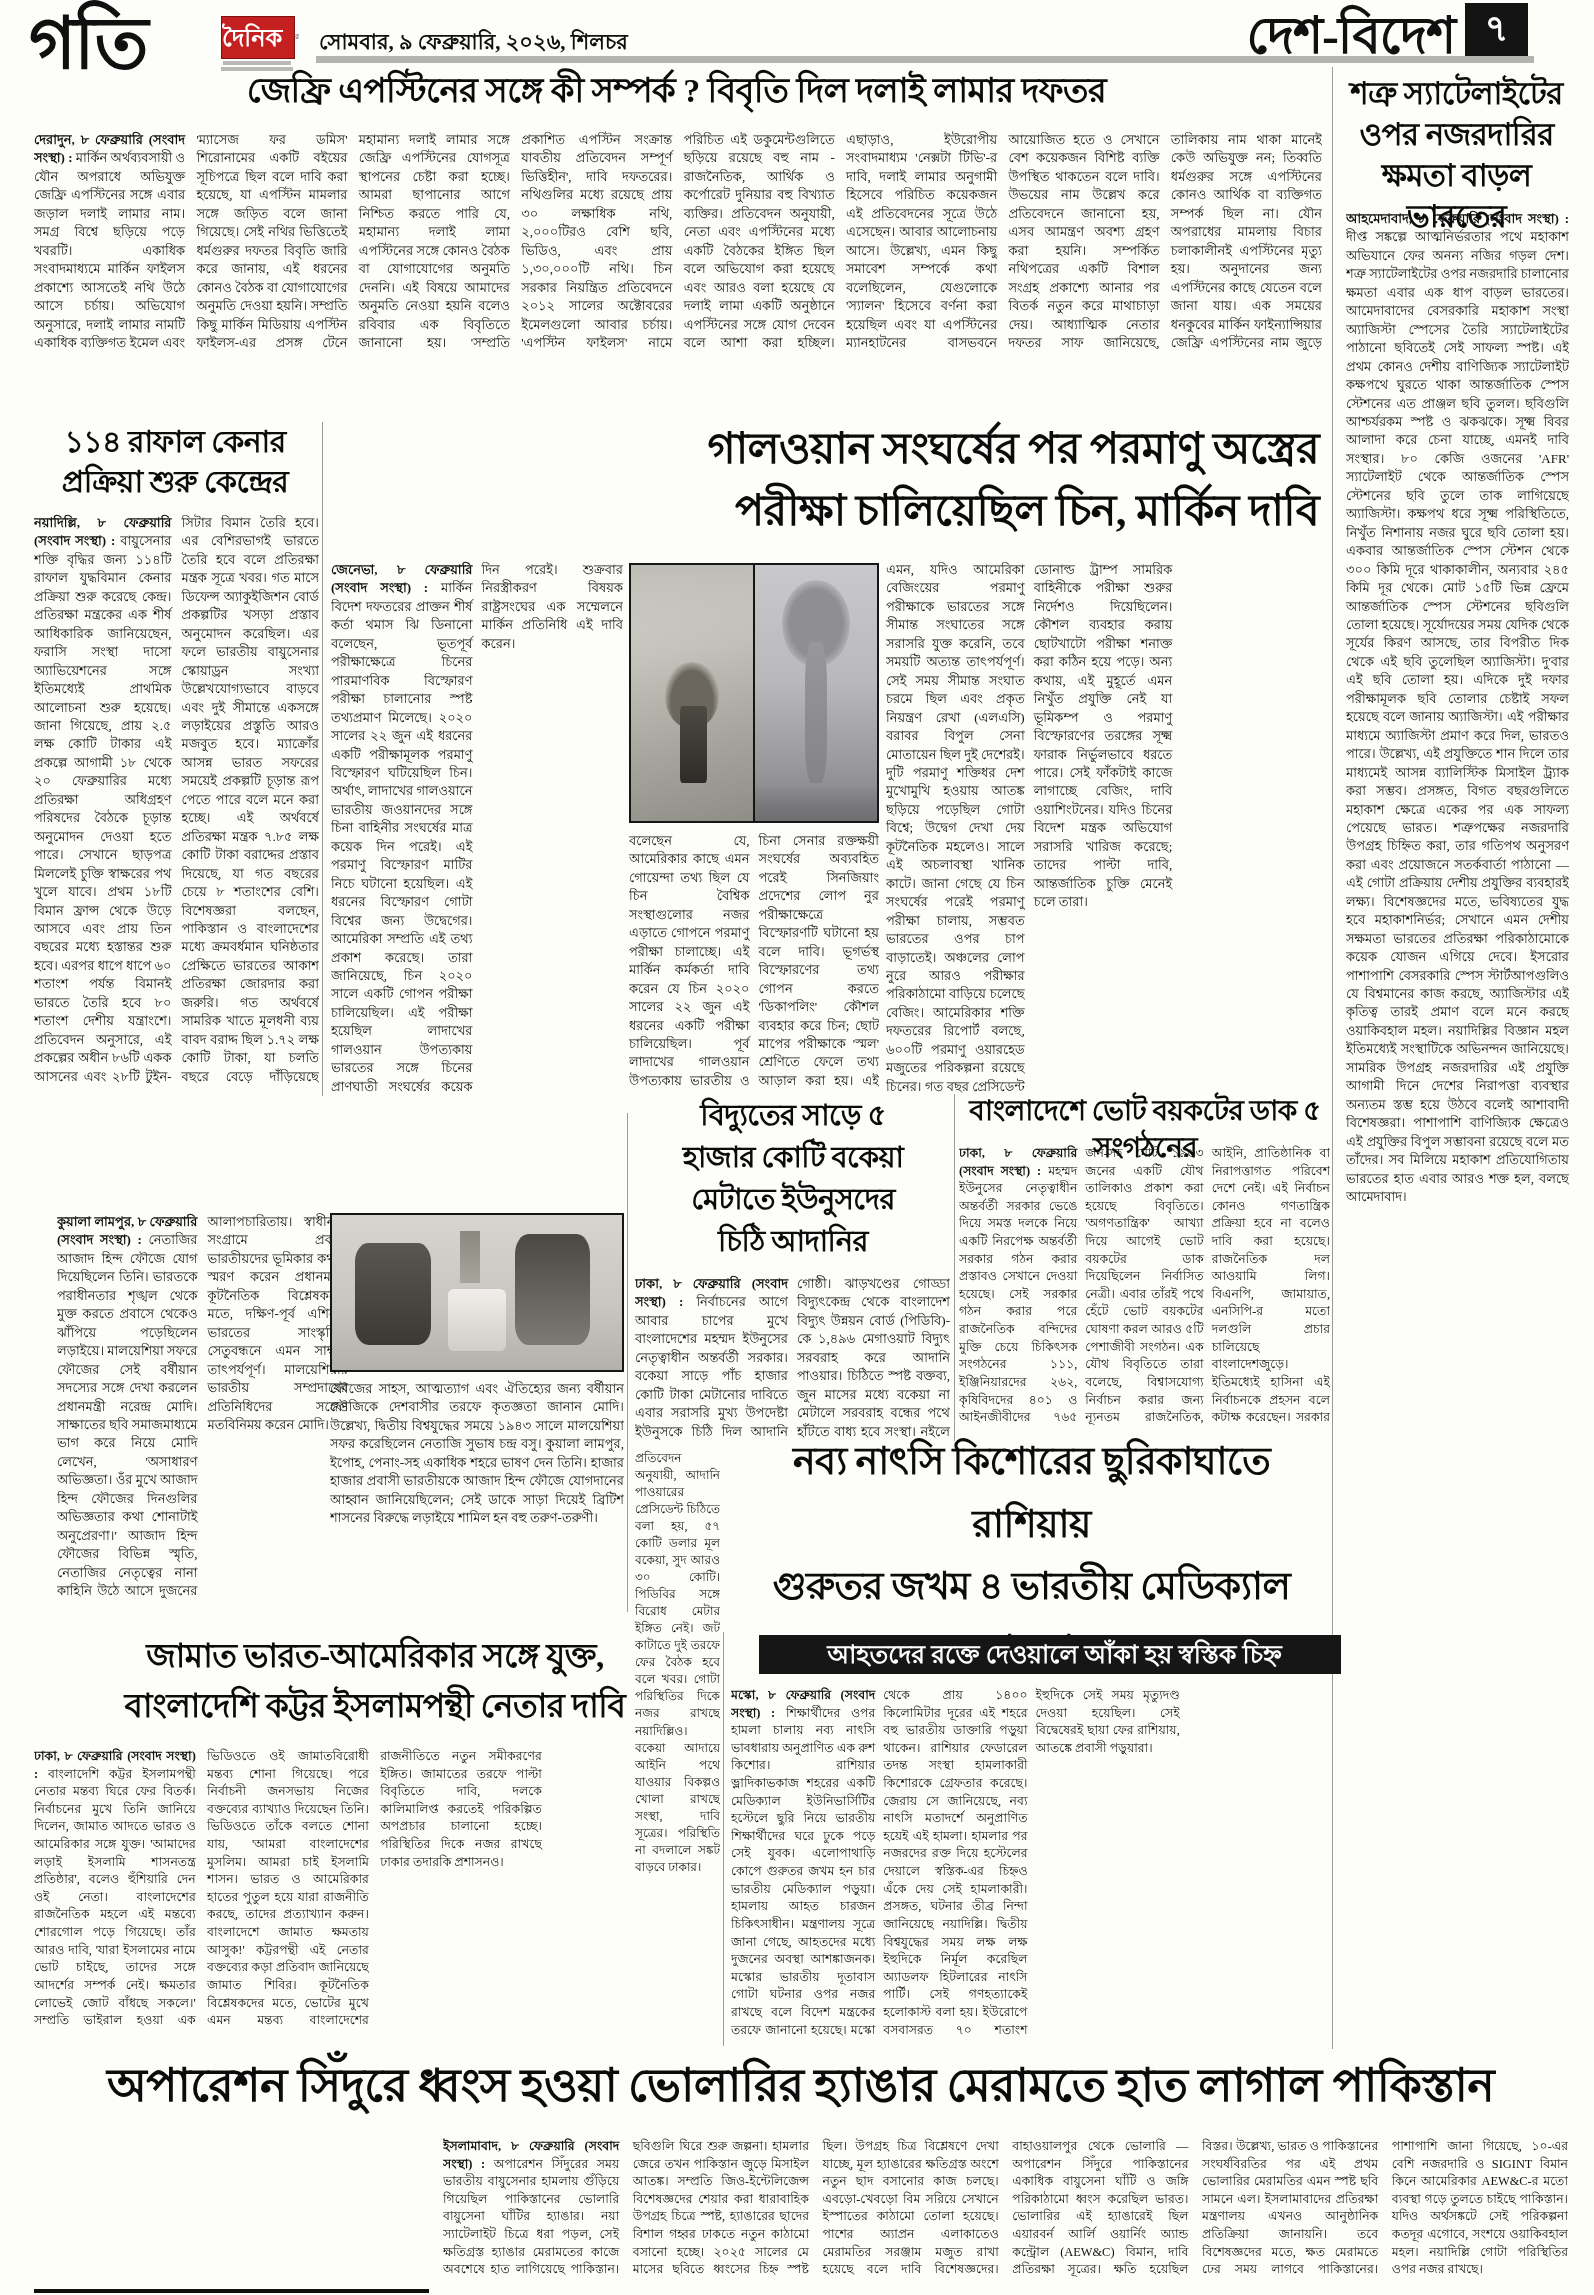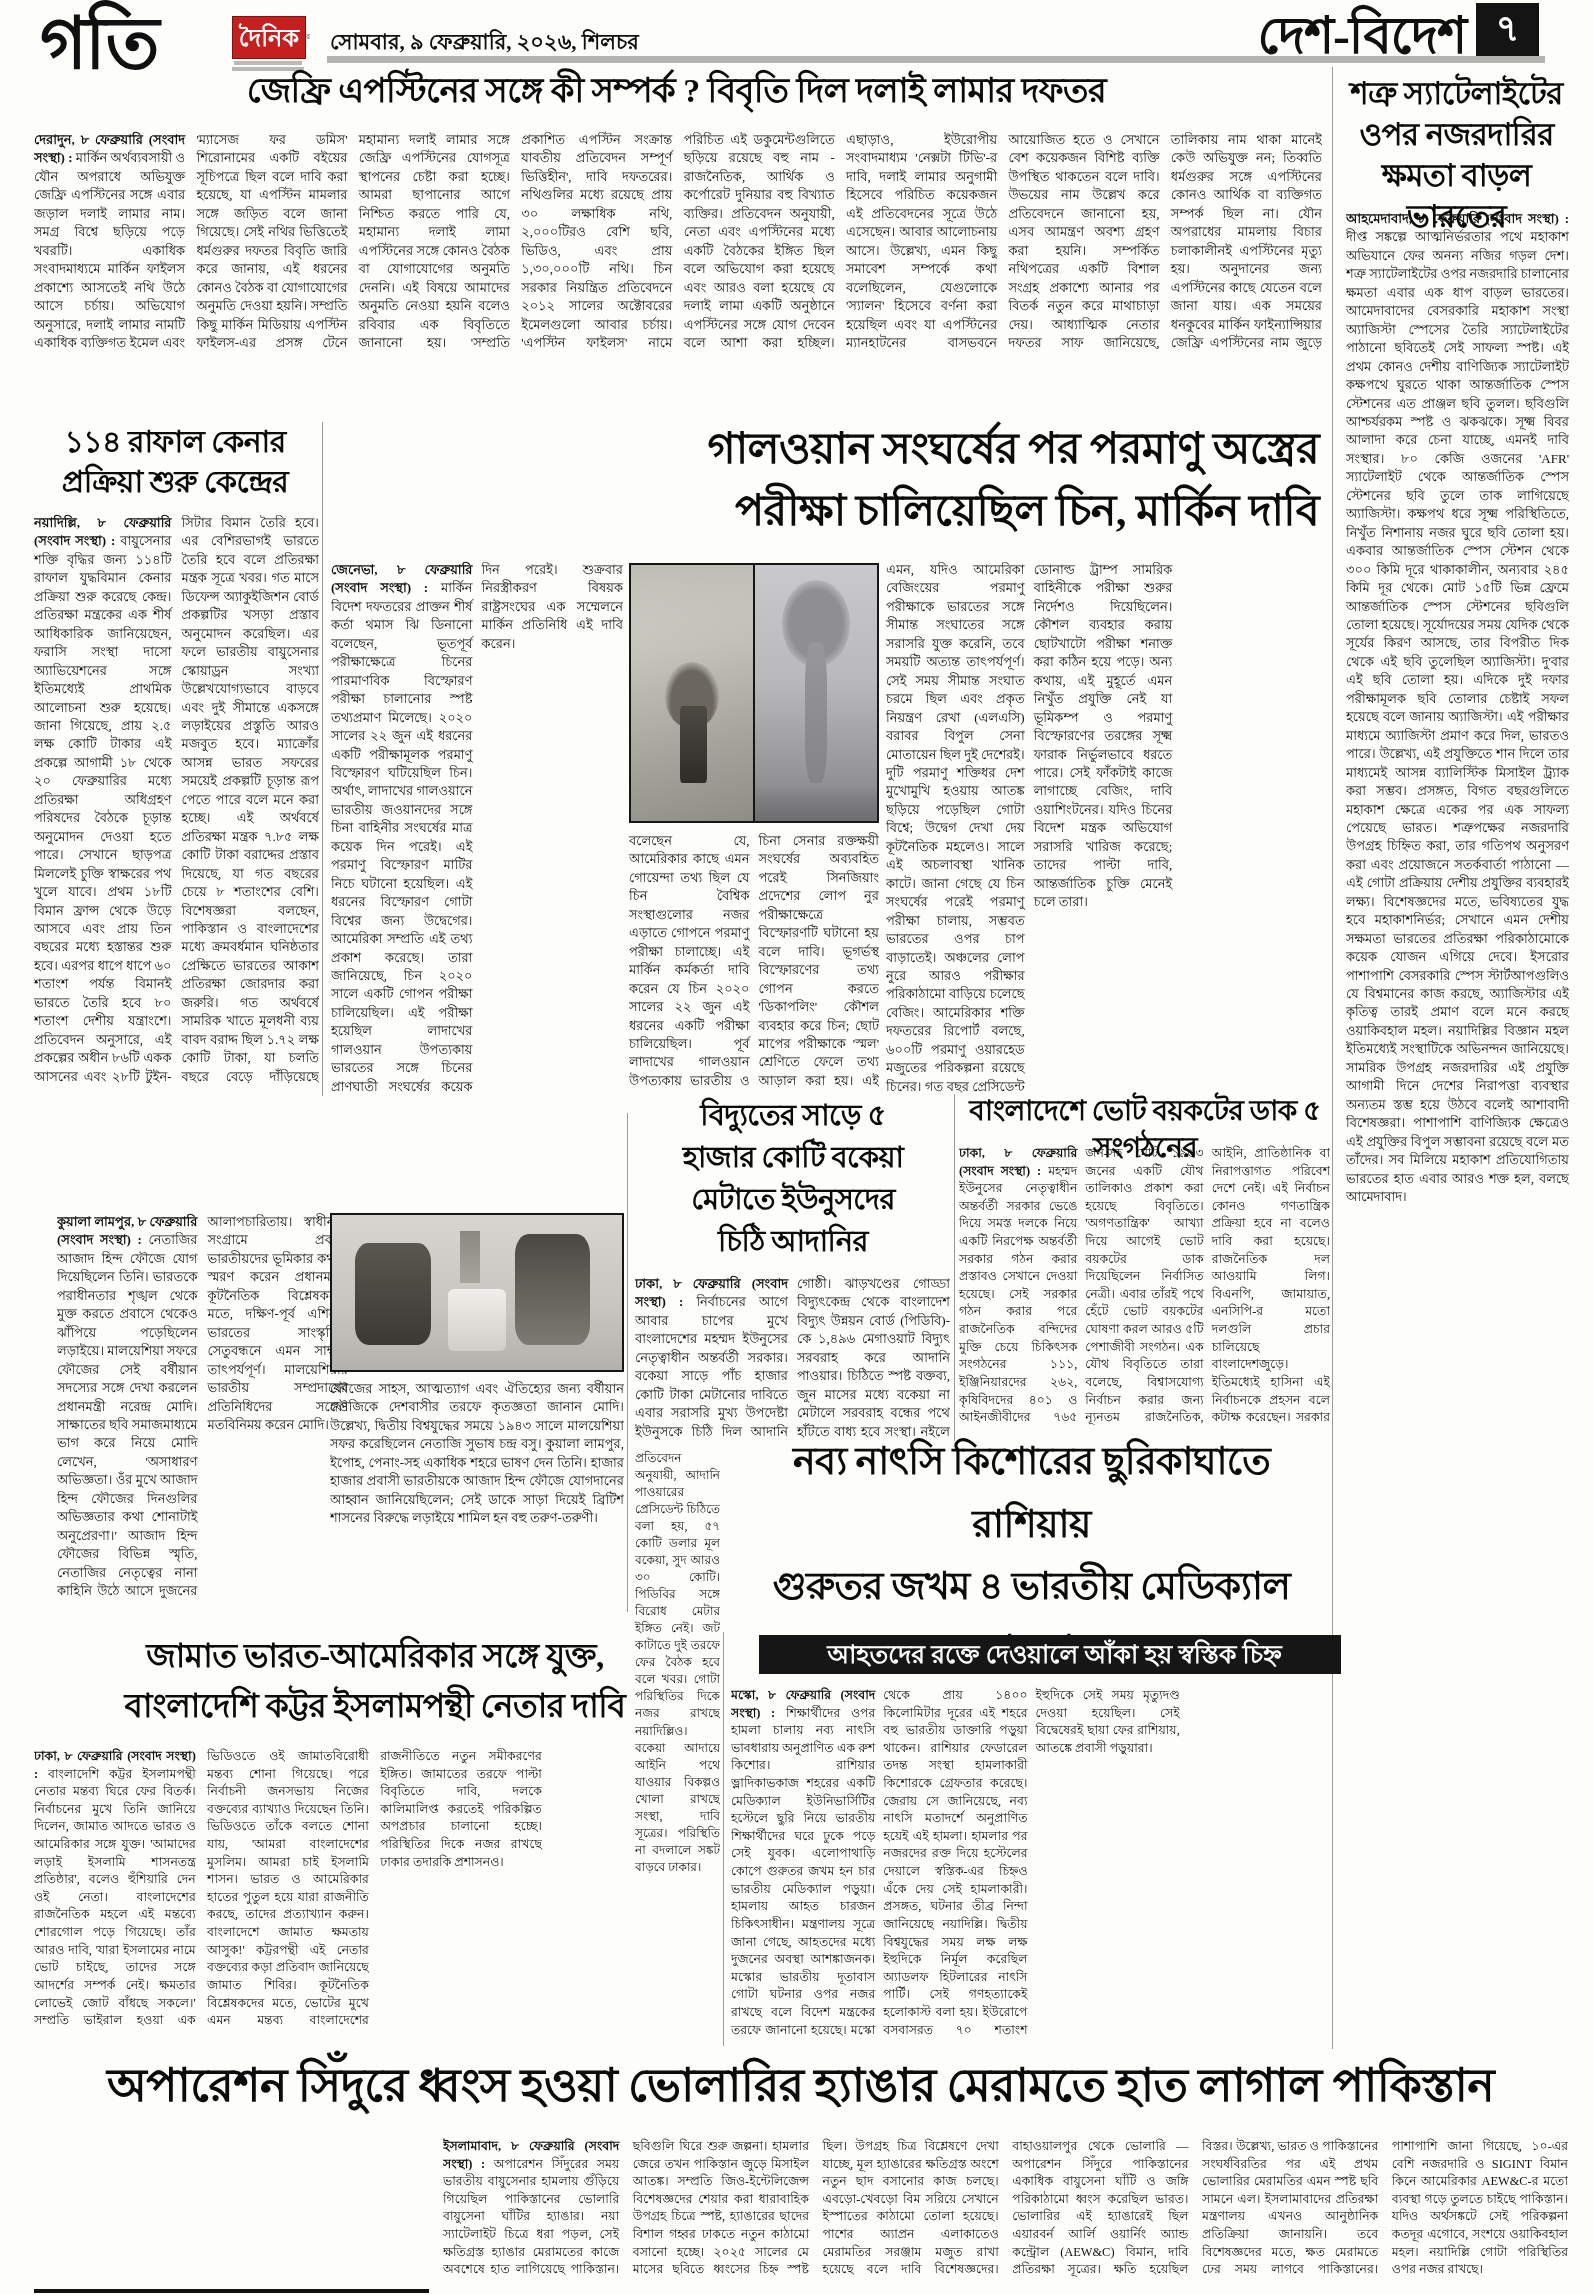--- a/index.html
+++ b/index.html
@@ -21,32 +21,32 @@
   }
   .rule-h{background:#b3b3b0;}
   .rule-v{background:#9a9a97; width:1.1px;}
   .black-bar{
     background:#161616; color:#ffffff; font-weight:bold; text-align:center;padding-left:9px;
   }
   .photo{border:2.3px solid #161616; box-sizing:border-box; overflow:hidden; position:relative;}
   .photo-inner{position:absolute; border-radius:50%;}
   .logo-main{font-weight:bold; letter-spacing:-2.3px;}
   .logo-box{
-    background:#c42020; color:#ffffff; font-weight:bold; text-align:center;
+    background:#c42020; color:#ffffff; font-weight:bold; text-align:left;
     box-sizing:border-box; border:1.1px solid #7e1212;
   }
   .tiny-strip{background:#b9b9b6; height:4px;}
   .pagenum-box{background:#141414; color:#ffffff; font-weight:bold; text-align:center;}
 </style>
 </head>
 <body>
 
 <div class="page">
 
-  <div class="abs" style="left:11px;top:0;width:1303px;height:67px;">
+  <div class="abs" style="left:0;top:0;width:1303px;height:67px;">
     <div class="abs logo-main" style="left:29px;top:-12.4px;font-size:72px;">গতি</div>
     <div class="abs" style="left:219px;top:3.4px;width:85px;font-size:7.3px;text-align:center;margin-top:28px;">গৌরব ও ঐতিহ্যে ৬১ বছর</div>
     <div class="abs logo-box" style="left:221px;top:16px;width:74px;height:43px;font-size:24px;line-height:42px;">দৈনিক</div>
     <div class="abs tiny-strip" style="left:223px;top:61px;width:68px;"></div>
     <div class="abs tiny-strip" style="left:221px;top:67px;width:72px;"></div>
     <div class="abs" style="left:319px;top:26px;font-size:21px;font-weight:bold;">সোমবার, ৯ ফেব্রুয়ারি, ২০২৬, শিলচর</div>
     <div class="abs" style="left:1173px;top:-3.4px;width:282px;font-size:51px;font-weight:bold;text-align:right;letter-spacing:-1.1px;">দেশ-বিদেশ</div>
     <div class="abs pagenum-box" style="left:1465px;top:3.4px;width:63px;height:53px;font-size:37px;line-height:52px;">
       <span>৭</span>
     </div>

